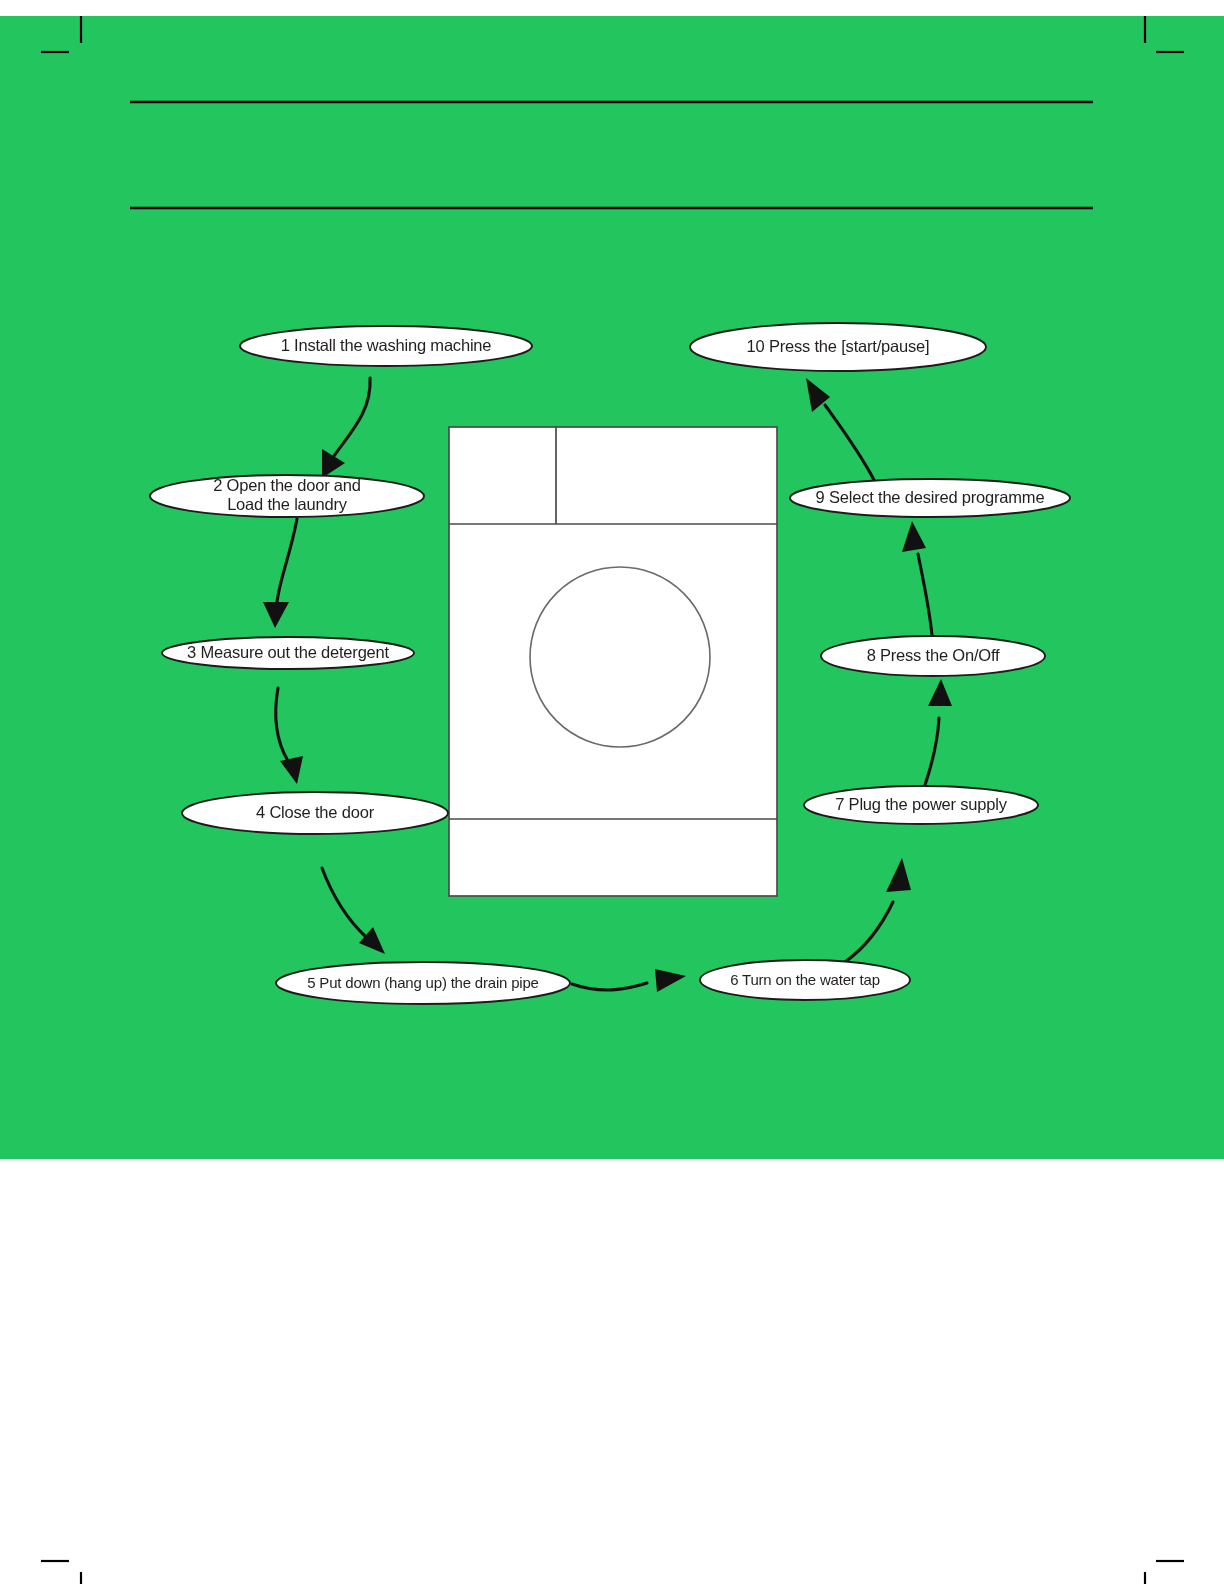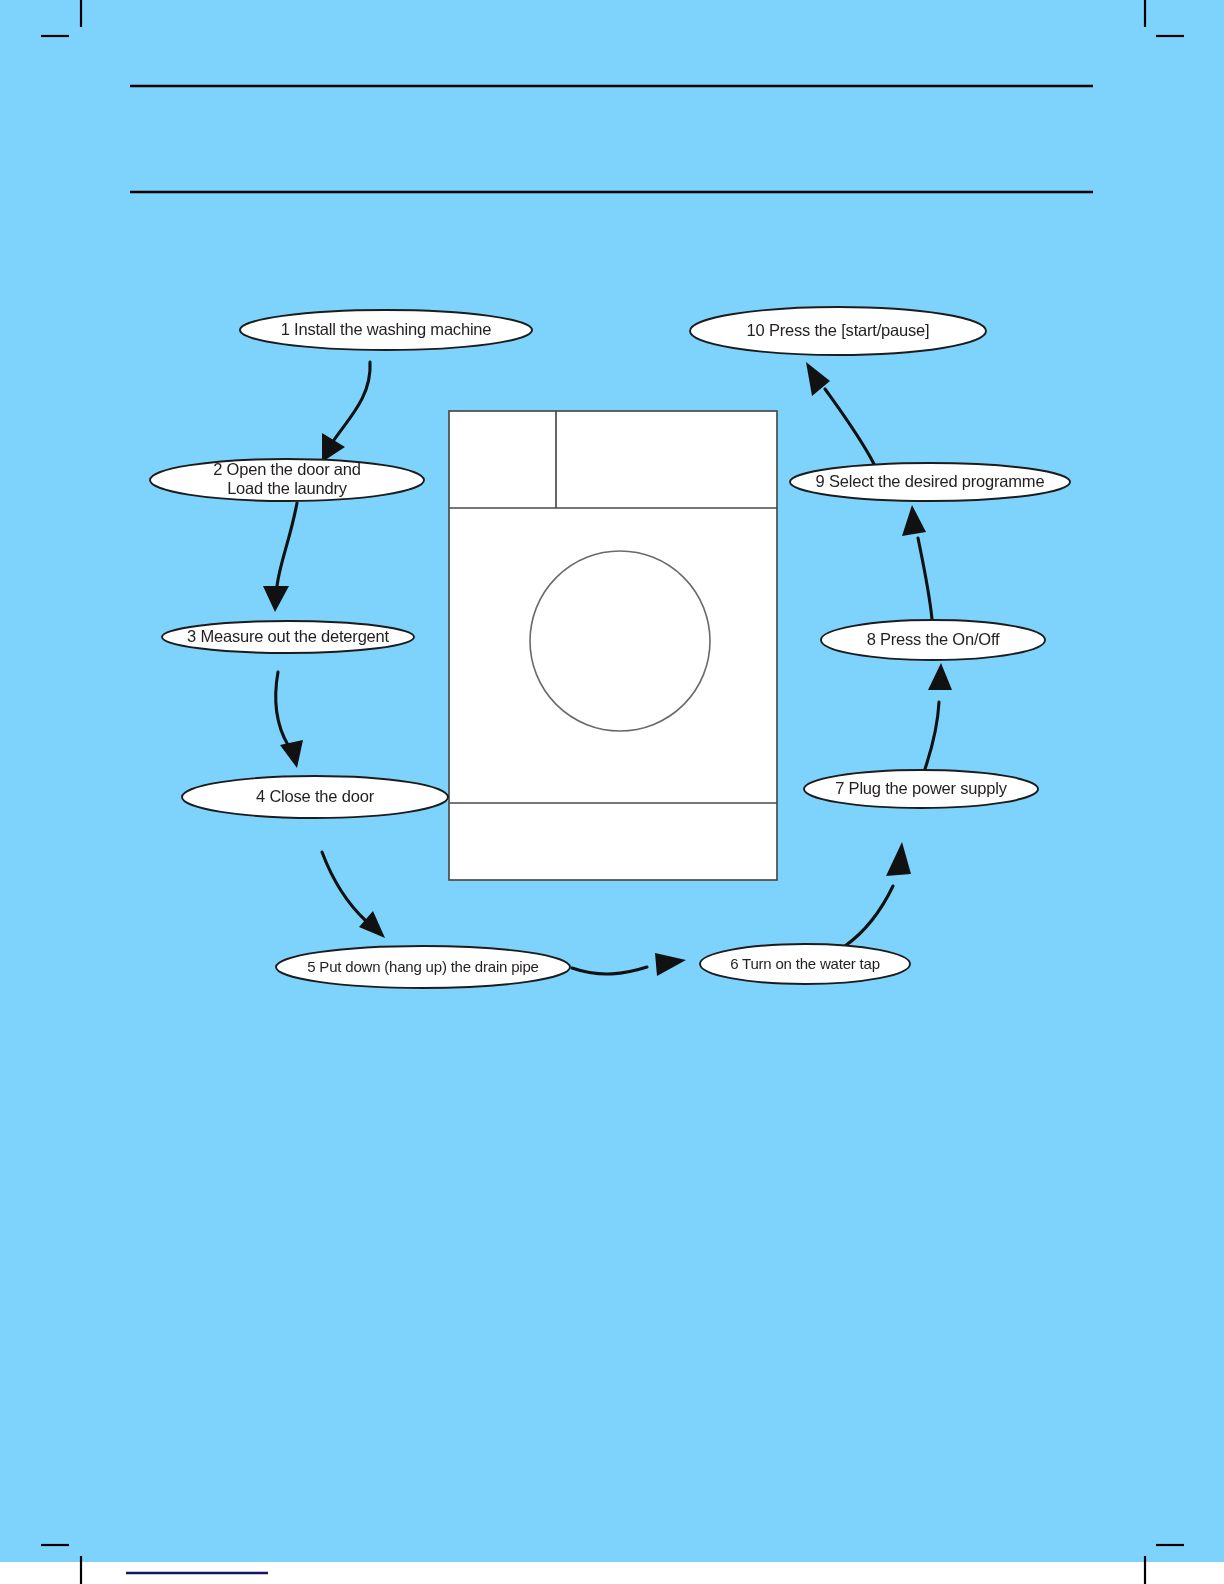--- a/index.html
+++ b/index.html
@@ -9,24 +9,24 @@
   }
   body {
     width: 1224px;
     height: 1584px;
     position: relative;
     overflow: hidden;
     font-family: "Liberation Sans", sans-serif;
   }
   #page {
     position: absolute;
-    left: 0; top: 0;
+    left: 0; top: 16px;
     width: 1224px;
-    height: 1562px;
-    background: #7dd3fc;
+    height: 1143px;
+    background: #22c55e;
   }
   #diagram-svg {
     position: absolute;
     left: 0; top: 0;
     width: 1224px;
     height: 1584px;
   }
   .crop-mark { stroke: #000000; stroke-width: 2.2; }
   .rule { stroke: #000000; stroke-width: 2.6; }
   .navy-rule { stroke: #151566; stroke-width: 2.6; }

